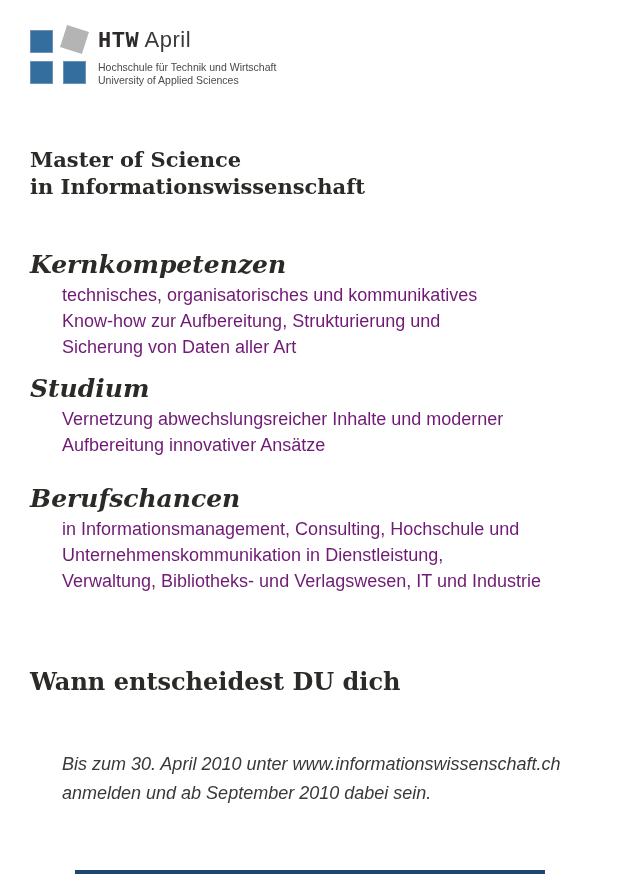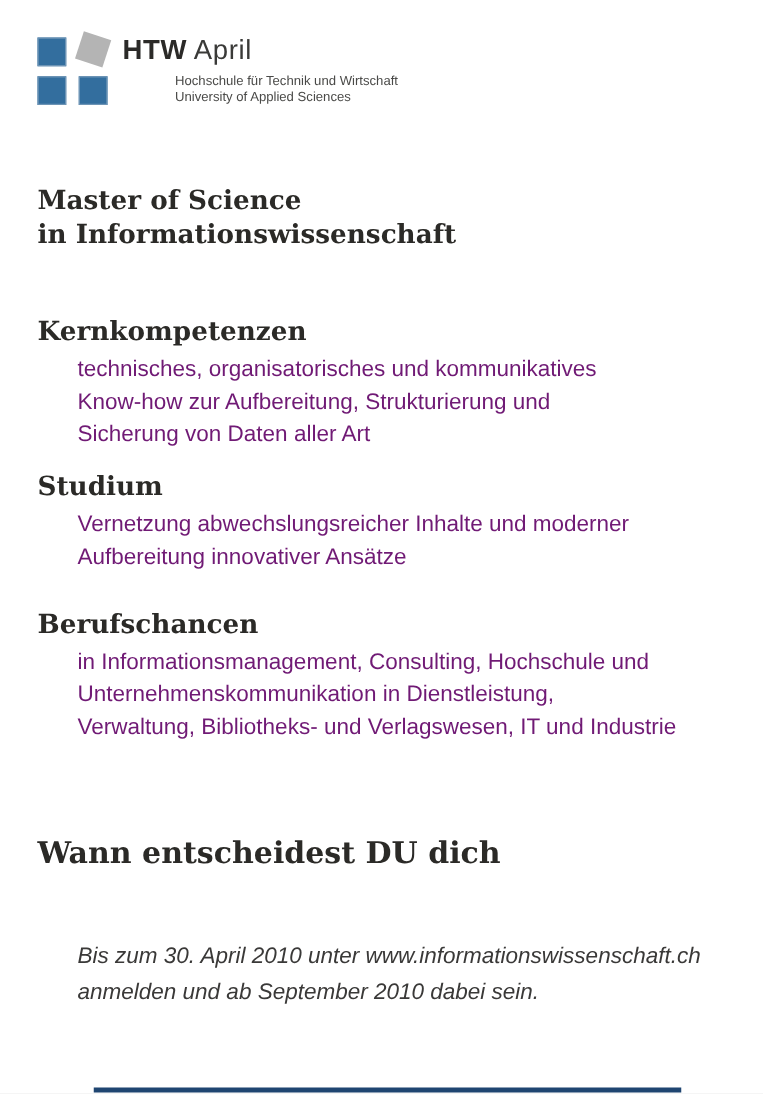--- a/index.html
+++ b/index.html
@@ -17,29 +17,29 @@
   .logo-squares{position:relative;width:56px;height:56px;flex:0 0 auto;}
   .sq{position:absolute;width:23px;height:23px;box-sizing:border-box;}
   .sq-blue{background:#336e9e;border:1px solid #6d94b5;}
   .sq-gray{background:#b4b4b4;transform:rotate(18deg);}
   .sq-tl{top:2px;left:0;}
   .sq-tr{top:0px;left:33px;}
   .sq-bl{top:33px;left:0;}
   .sq-br{top:33px;left:33px;}
   .logo-text{margin-left:12px;padding-top:0px;}
   .brand{font-size:22px;line-height:24px;color:#2b2a28;letter-spacing:.5px;}
-  .brand .brand-bold{font-family:Liberation Sans, sans-serif;font-weight:bold;}
+  .brand .brand-bold{font-family:Liberation Mono, monospace;font-weight:bold;}
   .brand .brand-reg{font-family:"Liberation Sans",sans-serif;font-weight:400;color:#3a3a38;}
-  .logo-sub{margin-top:7px;font-size:10.5px;line-height:13px;color:#4a4a48;margin-left:42px;}
+  .logo-sub{margin-top:7px;font-size:10.5px;line-height:13px;color:#4a4a48;}
 
   
   .serif-bold{font-family:"DejaVu Serif","Liberation Serif",serif;font-weight:bold;color:#2b2a27;}
   .title{position:absolute;top:146px;left:30px;font-size:21px;line-height:27px;}
   .sections{position:absolute;top:252px;left:30px;right:20px;}
-  .section-heading{font-size:21px;line-height:26px;margin:0 0 4px 0;}
+  .section-heading{font-size:25px;line-height:26px;margin:0 0 4px 0;font-style:italic;}
   .section-body{margin-left:32px;font-size:18px;line-height:26px;color:#701a75;}
   .sec-vielfalt{margin-top:16px;}
   .sec-beruf{margin-top:28px;}
 
   .cta{position:absolute;top:666px;left:30px;font-size:24px;line-height:31px;}
 
   .deadline{
     position:absolute;top:750px;left:62px;right:16px;
     font-style:italic;font-size:18px;line-height:29px;color:#3a3938;
   }

